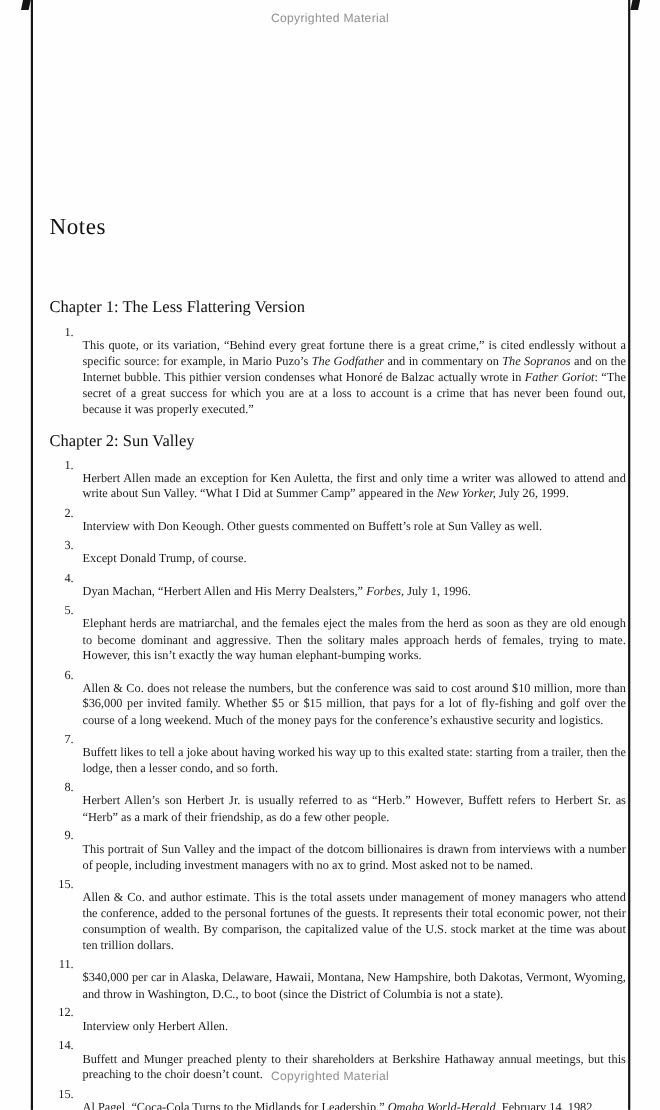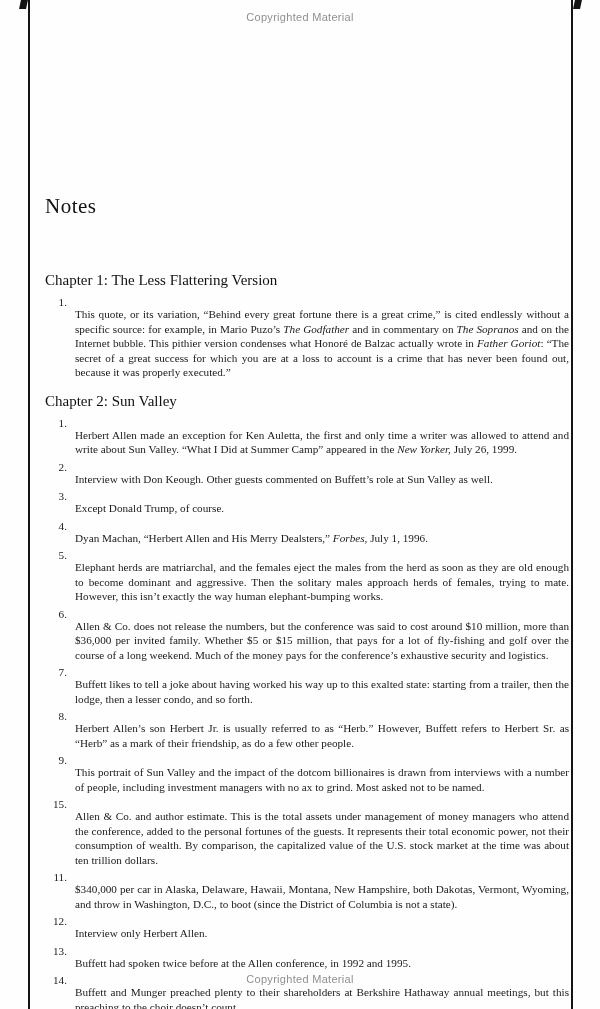--- a/index.html
+++ b/index.html
@@ -169,24 +169,20 @@
           </div>
           <div class="note">
             <div class="note-num">11.</div>
             <div class="note-text"><span>$340,000 per car in Alaska, Delaware, Hawaii, Montana, New Hampshire, both Dakotas, Vermont, Wyoming, and throw in Washington, D.C., to boot (since the District of Columbia is not a state).</span></div>
           </div>
           <div class="note">
             <div class="note-num">12.</div>
             <div class="note-text"><span>Interview only Herbert Allen.</span></div>
           </div>
           <div class="note">
-            <div class="note-num">13.</div>
-            <div class="note-text"><span>Buffett had spoken twice before at the Allen conference, in 1992 and 1995.</span></div>
-          </div>
-          <div class="note">
             <div class="note-num">14.</div>
             <div class="note-text"><span>Buffett and Munger preached plenty to their shareholders at Berkshire Hathaway annual meetings, but this preaching to the choir doesn’t count.</span></div>
           </div>
           <div class="note">
             <div class="note-num">15.</div>
             <div class="note-text"><span>Al Pagel, “Coca-Cola Turns to the Midlands for Leadership,” </span><i>Omaha World-Herald,</i><span> February 14, 1982.</span></div>
           </div>
         </section>
       </div>
   </div>

